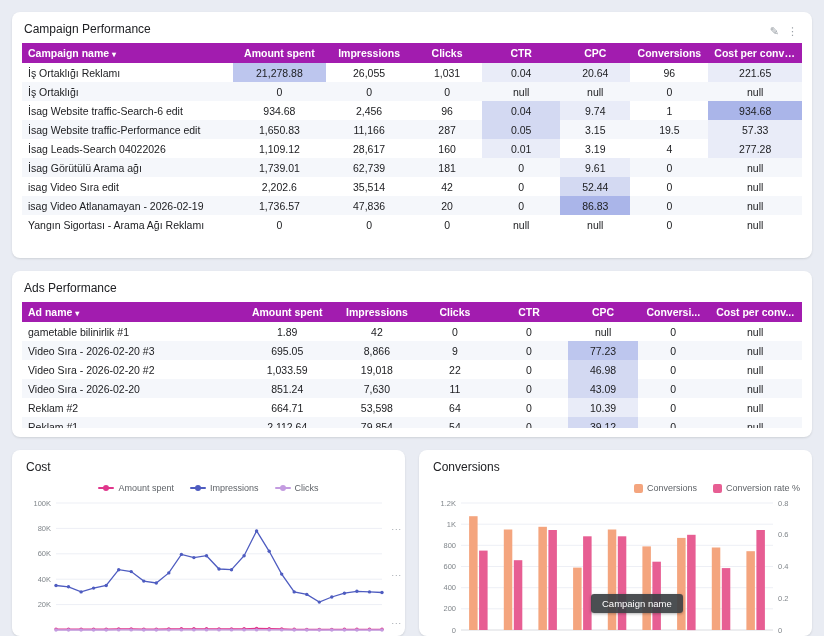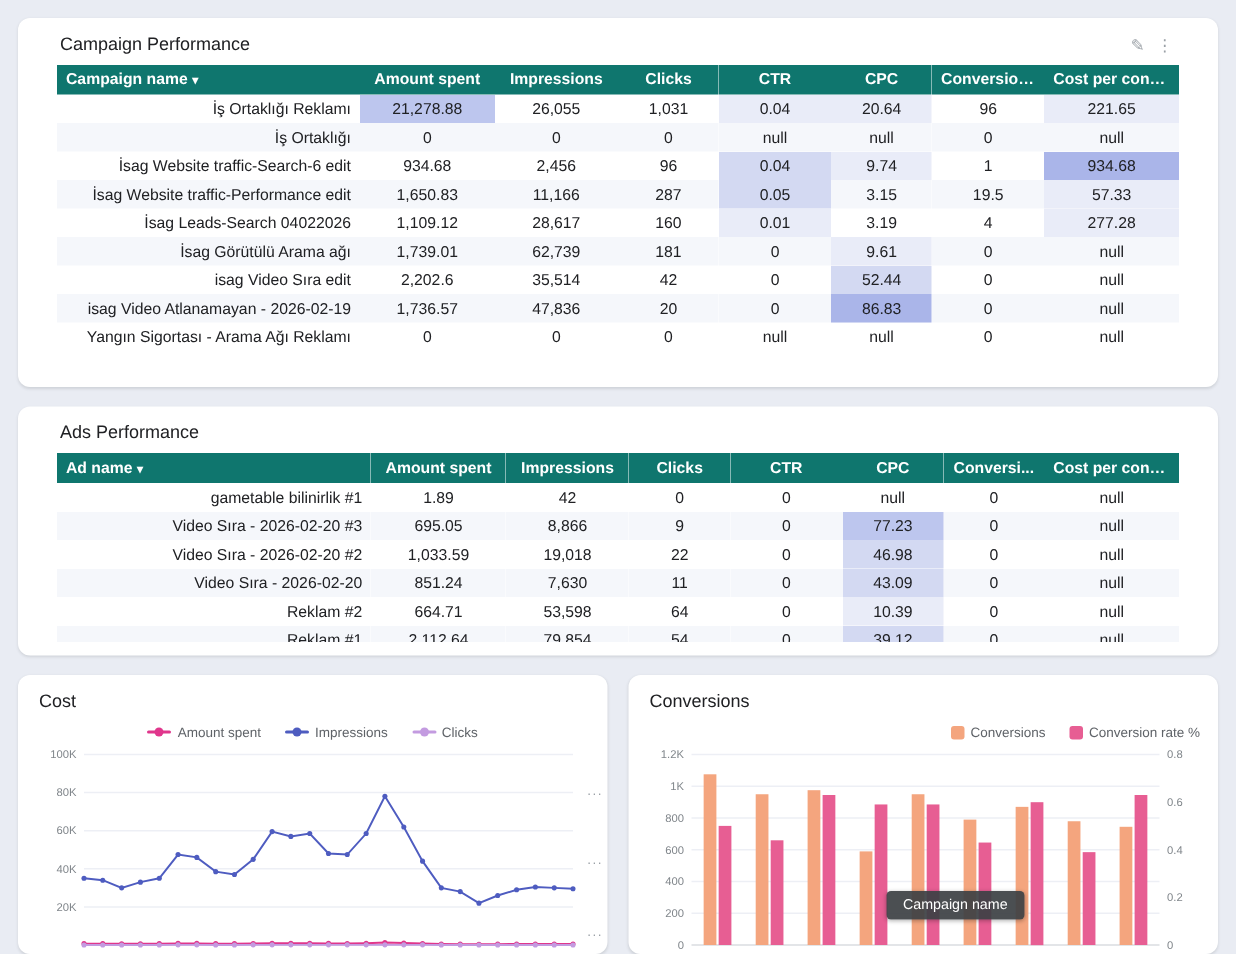--- a/index.html
+++ b/index.html
@@ -1,31 +1,31 @@
 <!DOCTYPE html>
 <html><head>
 <meta charset="utf-8">
 <style>
   * { box-sizing: border-box; }
   body { margin: 0; font-family: "Liberation Sans", sans-serif; background: #e9ecf3; }
   .page { width: 824px; height: 636px; padding: 12px 12px 0; display: flex; flex-direction: column; gap: 13px; overflow: hidden; }
   .panel { background: #fff; border-radius: 8px; box-shadow: 0 1px 2px rgba(60,64,67,.15); overflow: hidden; position: relative; }
-  .table-panel { padding: 8px 26px; flex: none; }
+  .table-panel { padding: 8px 10px; flex: none; }
   #campaign-panel { height: 246px; }
   #ads-panel { height: 166px; }
   .panel-head { display: flex; justify-content: space-between; align-items: center; }
   .panel-title { font-size: 12px; font-weight: 400; color: #202124; margin: 2px 2px 7px; }
   .panel-actions { display: flex; gap: 8px; margin-right: 4px; color: #9aa0a6; font-size: 11px; }
   .panel-actions .icon { cursor: pointer; line-height: 1; }
   .tbl-wrap { overflow: hidden; height: calc(100% - 24px); }
   table { width: 100%; border-collapse: collapse; font-size: 10.5px; color: #202124; table-layout: fixed; }
-  thead th { background: #0f766e; color: #fff; font-weight: 700; padding: 4px 6px; text-align: center; white-space: nowrap; overflow: hidden; text-overflow: ellipsis; }
+  thead th { background: #a21caf; color: #fff; font-weight: 700; padding: 4px 6px; text-align: center; white-space: nowrap; overflow: hidden; text-overflow: ellipsis; }
   thead th:first-child { text-align: left; }
   tbody td { padding: 3.5px 6px; text-align: center; white-space: nowrap; overflow: hidden; text-overflow: ellipsis; }
-  tbody td:first-child { text-align: right; }
+  tbody td:first-child { text-align: left; }
   tbody tr:nth-child(even) { background: #f5f7fb; }
   #campaign-table th:nth-child(1){width:27%} #campaign-table th:nth-child(2){width:12%}
   #campaign-table th:nth-child(3){width:11%} #campaign-table th:nth-child(4){width:9%}
   #campaign-table th:nth-child(5){width:10%} #campaign-table th:nth-child(6){width:9%}
   #campaign-table th:nth-child(7){width:10%} #campaign-table th:nth-child(8){width:12%}
   #ads-table th:nth-child(1){width:28%} #ads-table th:nth-child(2){width:12%}
   #ads-table th:nth-child(3){width:11%} #ads-table th:nth-child(4){width:9%}
   #ads-table th:nth-child(5){width:10%} #ads-table th:nth-child(6){width:9%}
   #ads-table th:nth-child(7){width:9%}  #ads-table th:nth-child(8){width:12%}
   .sort { font-size: 8px; margin-left: 3px; }

